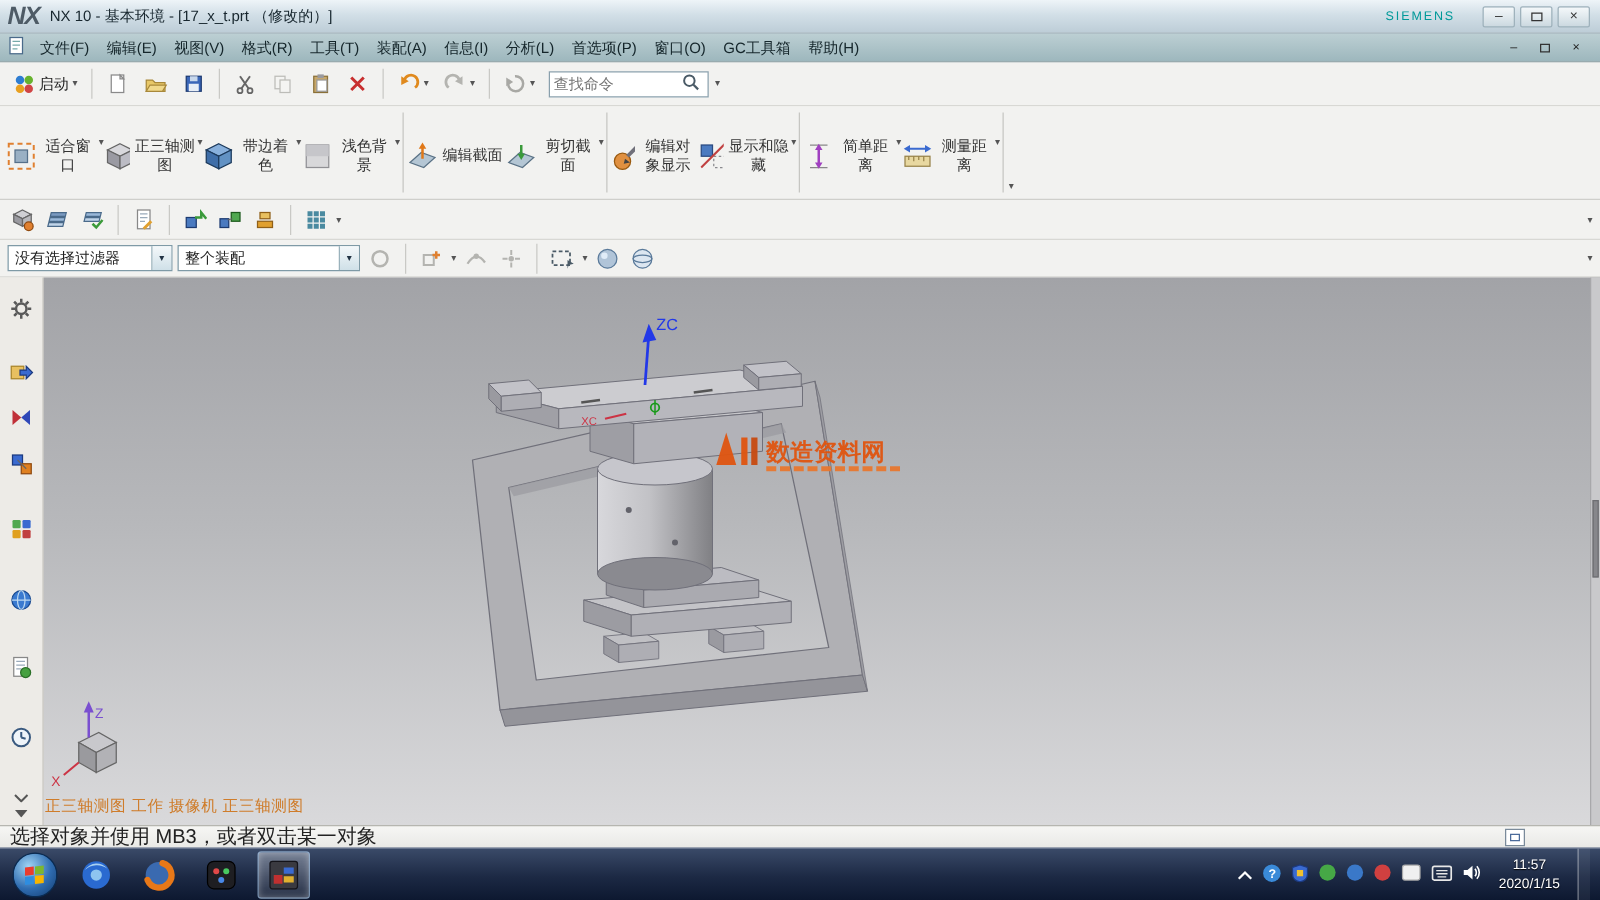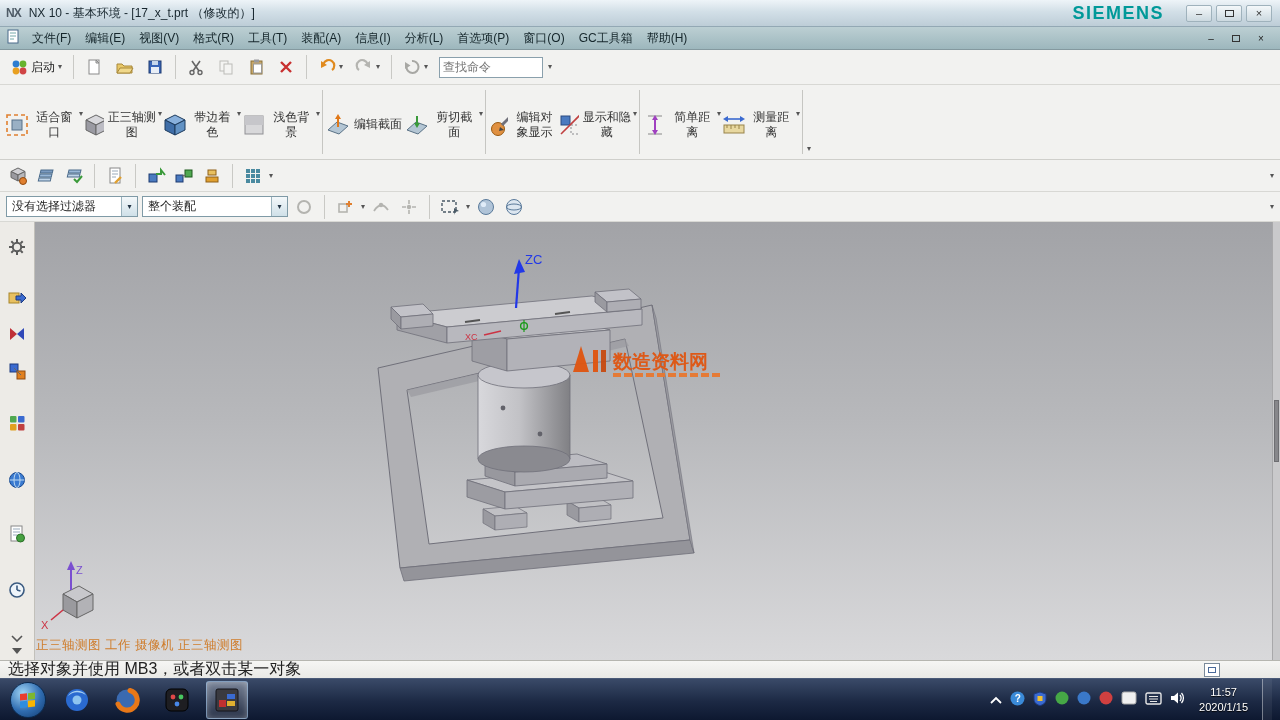--- a/index.html
+++ b/index.html
@@ -1,38 +1,38 @@
 <!DOCTYPE html>
 <html><head>
 <meta charset="utf-8">
 <style>
 *{margin:0;padding:0;box-sizing:border-box}
 html,body{width:1280px;height:720px;overflow:hidden}
 body{font-family:"Liberation Sans","DejaVu Sans",sans-serif;font-size:12px;color:#222}
 .screen{width:1280px;height:720px;display:flex;flex-direction:column;background:#f0f0ee}
 
 .titlebar{height:27px;flex:0 0 27px;background:linear-gradient(#eef4f8,#d2dfe7 45%,#bdcdd7);border-bottom:1px solid #93a8b4;display:flex;align-items:center;padding:0 6px;gap:8px}
-.nxlogo{font-weight:bold;font-size:12px;color:#4e5b66;letter-spacing:-1px}
+.nxlogo{font-weight:bold;font-style:italic;font-size:20px;color:#4e5b66;letter-spacing:-1px}
 .wintitle{font-size:12px;color:#17262e}
-.siemens{margin-left:auto;color:#009999;font-weight:bold;letter-spacing:1.5px;font-size:18px}
+.siemens{margin-left:auto;color:#009999;font-weight:normal;letter-spacing:1.5px;font-size:10px}
 .winctl{display:flex;gap:4px;margin-left:14px;margin-right:2px}
 .wbtn{width:26px;height:17px;display:flex;align-items:center;justify-content:center;font-size:11px;color:#333;background:linear-gradient(#f4f8fa,#ccd9e0);border:1px solid #9fb2bc;border-radius:2px;line-height:1}
 .maxglyph{display:inline-block;width:9px;height:7px;border:1px solid #333}
 
 .menubar{height:23px;flex:0 0 23px;background:linear-gradient(#bccfd3,#9db7bd);border-bottom:1px solid #84999f;display:flex;align-items:center;padding:0 4px;color:#15262b}
 .menubar .appico{margin:0 5px 0 2px}
 .menuitem{padding:0 7px;line-height:22px;cursor:default}
 .menuctl{margin-left:auto;display:flex;gap:3px;padding-right:4px}
 .mbtn{width:22px;height:16px;display:flex;align-items:center;justify-content:center;font-size:10px;color:#222}
 
 .qbar{height:35px;flex:0 0 35px;background:#f2f2f0;border-bottom:1px solid #d8d8d4;display:flex;align-items:center;padding:0 5px;gap:2px}
 .qbtn{height:27px;display:flex;align-items:center;gap:3px;padding:0 4px;border:1px solid transparent;border-radius:2px}
 .sep{width:1px;height:24px;background:#c9c9c5;margin:0 4px;flex:0 0 1px}
 .dd{font-size:8px;color:#555;line-height:1}
-.searchbox{display:flex;border:1px solid #8aa0ac;background:#fff;height:21px;width:104px;padding:0 3px;margin-left:4px}
+.searchbox{display:flex;border:1px solid #8aa0ac;background:#fff;height:21px;width:128px;padding:0 3px;margin-left:4px}
 .searchbox input{border:0;outline:0;width:102px;font-size:12px;font-family:inherit;background:transparent}
 
 .ribbon{height:75px;flex:0 0 75px;background:#f2f2f0;border-bottom:1px solid #cfcfcb;display:flex;align-items:stretch;padding:2px 4px;position:relative}
 .rbtn{width:79px;display:flex;align-items:center;padding-top:5px;gap:3px}
 .rbtn.narrow{width:70px}
 .rlbl{display:flex;align-items:flex-start;gap:2px;justify-content:center}
 .rlbl .txt{font-size:12px;color:#333;text-align:center;line-height:1.2;max-width:62px}
 .rsep{width:1px;background:#c6c6c2;margin:3px 2px}
 .ribbon-overflow{align-self:flex-end;margin:0 0 4px 2px}
 

